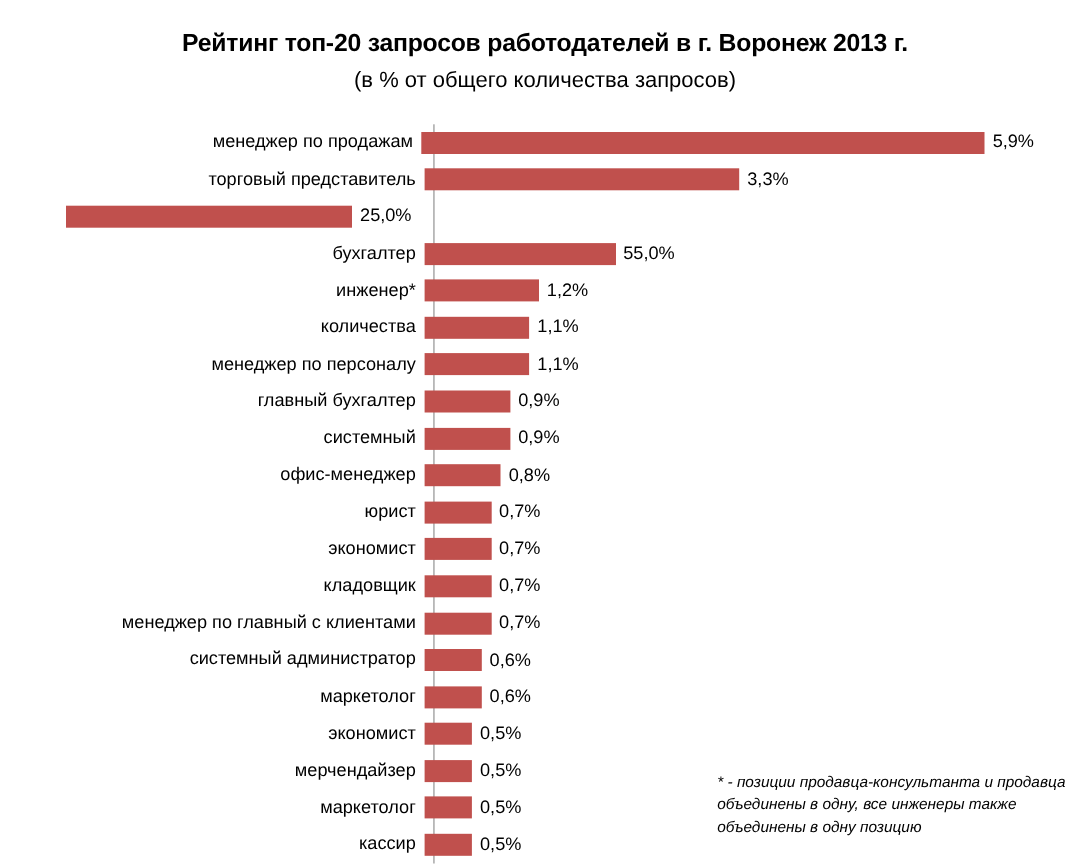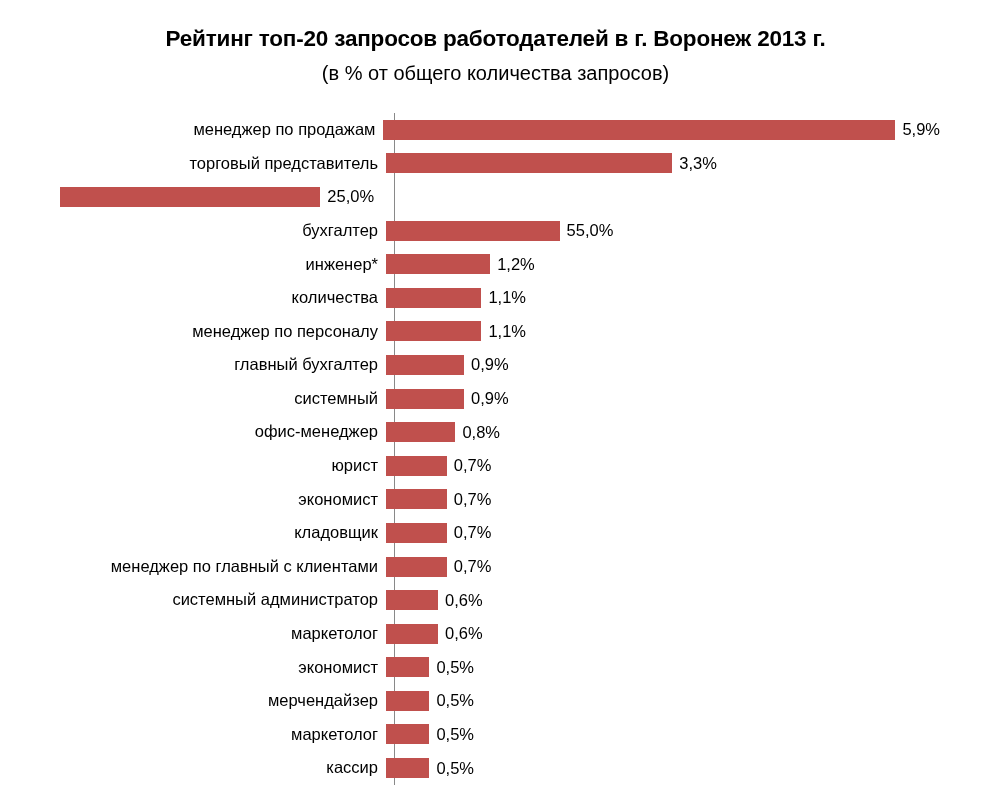--- a/index.html
+++ b/index.html
@@ -249,14 +249,15 @@
         <div class="row">
           <div class="cat-label">кассир</div>
           <div class="bar-area">
             <div class="bar" style="width: 43.3871px;"></div>
             <div class="bar-value">0,5%</div>
           </div>
         </div>
       </div>
   </div>
 
+  <div class="footnote">* - позиции продавца-консультанта и продавца объединены в одну, все инженеры также объединены в одну позицию</div>
 
 </div>
 
 </body></html>

